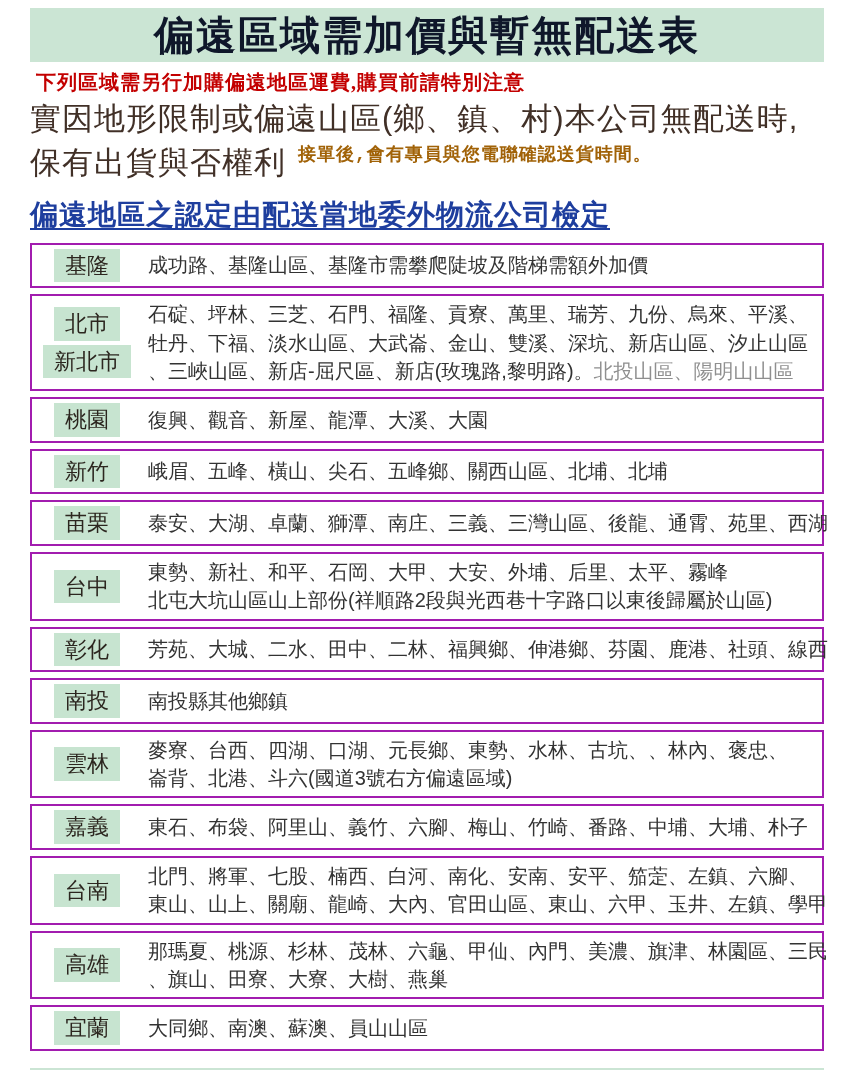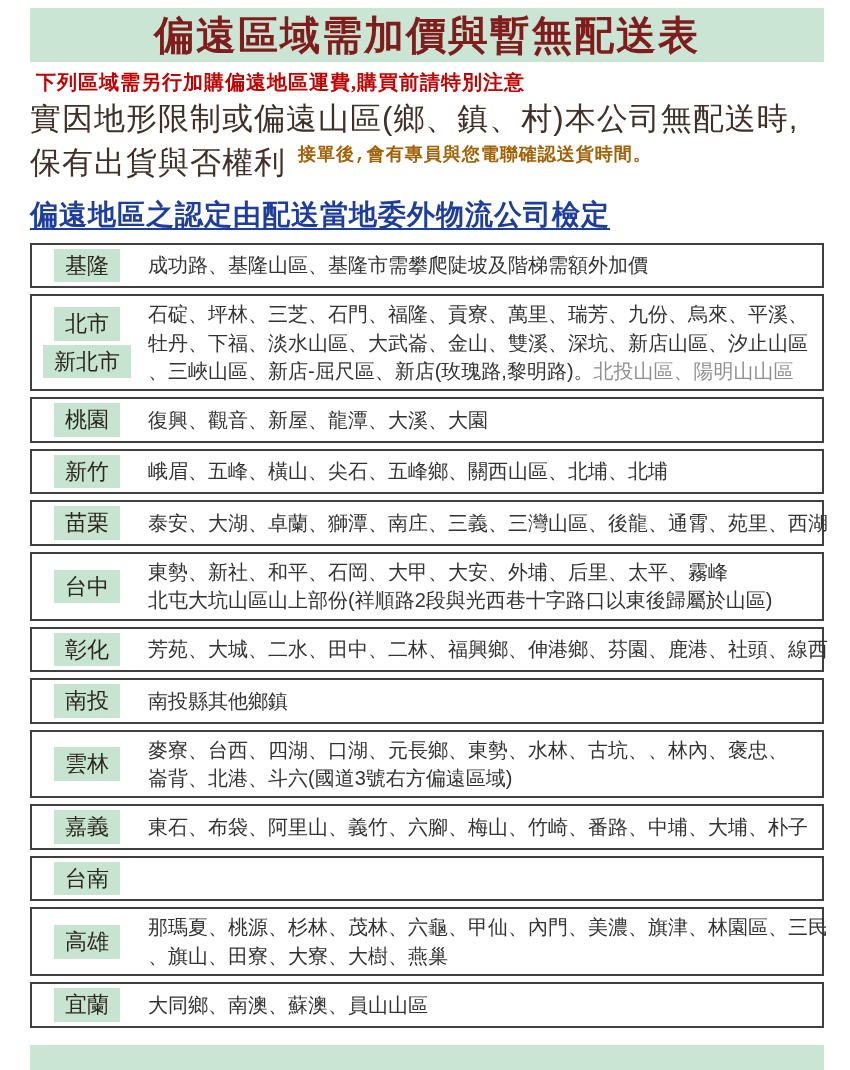--- a/index.html
+++ b/index.html
@@ -4,21 +4,21 @@
 <style>
   * { margin:0; padding:0; box-sizing:border-box; }
   html,body { width:850px; background:#ffffff; font-family:"Liberation Sans","DejaVu Sans",sans-serif; }
   .page { width:850px; height:1070px; padding:8px 26px 0 30px; overflow:hidden; }
 
   .banner {
     background:#cbe5d4; height:54px;
     display:flex; align-items:center; justify-content:center;
   }
   .banner .title {
-    font-size:40px; font-weight:bold; color:#7f1d1d; letter-spacing:2px;
+    font-size:40px; font-weight:bold; color:#0f172a; letter-spacing:2px;
     line-height:1;
   }
 
   .red-warning {
     margin-top:7px; margin-left:6px;
     font-family:"Liberation Serif","DejaVu Serif",serif;
     font-size:20px; font-weight:bold; color:#c30000; letter-spacing:1px;
   }
 
   .big-line {
@@ -32,21 +32,21 @@
   }
 
   .blue-line {
     margin-top:12px; font-size:28px; font-weight:600; color:#1e3e9e;
     text-decoration:underline; text-underline-offset:4px; letter-spacing:1px;
     white-space:nowrap;
   }
 
   .region-table { margin-top:9px; display:flex; flex-direction:column; gap:6px; }
   .row {
-    border:2px solid #404040; background:#fff;
+    border:2px solid #a21caf; background:#fff;
     display:flex; align-items:center; gap:14px;
     padding:4px 8px; min-height:43px;
   }
   .labels { min-width:94px; display:flex; flex-direction:column; gap:4px; align-items:center; }
   .label-box {
     background:#c7e4d0; color:#2c261f;
     font-size:22px; line-height:1.25; padding:3px 11px; white-space:nowrap;
     text-align:center;
   }
   .content { flex:1; font-size:20px; color:#333333; line-height:1.42; }
@@ -172,20 +172,24 @@
       </div>
       <div class="content">
         <div class="line">東石、布袋、阿里山、義竹、六腳、梅山、竹崎、番路、中埔、大埔、朴子</div>
       </div>
     </div>
 
     <div class="row">
       <div class="labels">
         <span class="label-box">台南</span>
       </div>
+      <div class="content">
+        <div class="line">北門、將軍、七股、楠西、白河、南化、安南、安平、笳萣、左鎮、六腳、</div>
+        <div class="line">東山、山上、關廟、龍崎、大內、官田山區、東山、六甲、玉井、左鎮、學甲</div>
+      </div>
     </div>
 
     <div class="row">
       <div class="labels">
         <span class="label-box">高雄</span>
       </div>
       <div class="content">
         <div class="line">那瑪夏、桃源、杉林、茂林、六龜、甲仙、內門、美濃、旗津、林園區、三民</div>
         <div class="line">、旗山、田寮、大寮、大樹、燕巢</div>
       </div>

